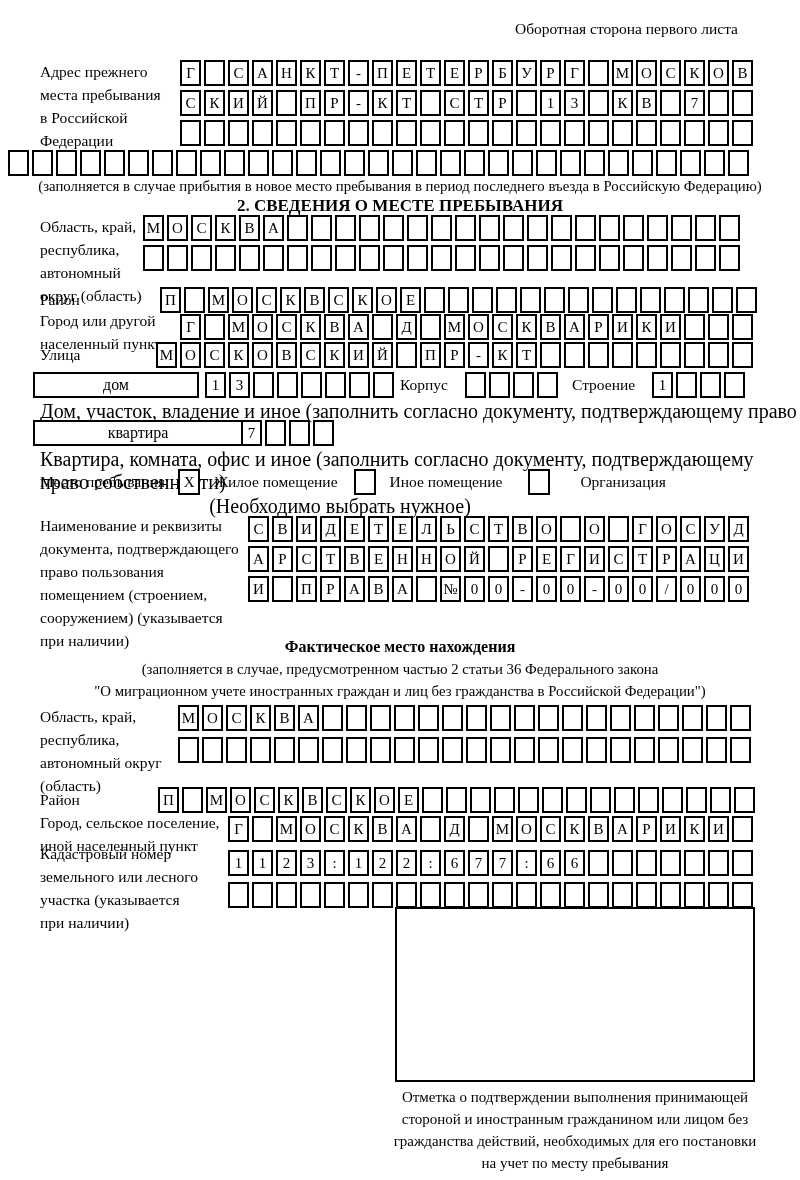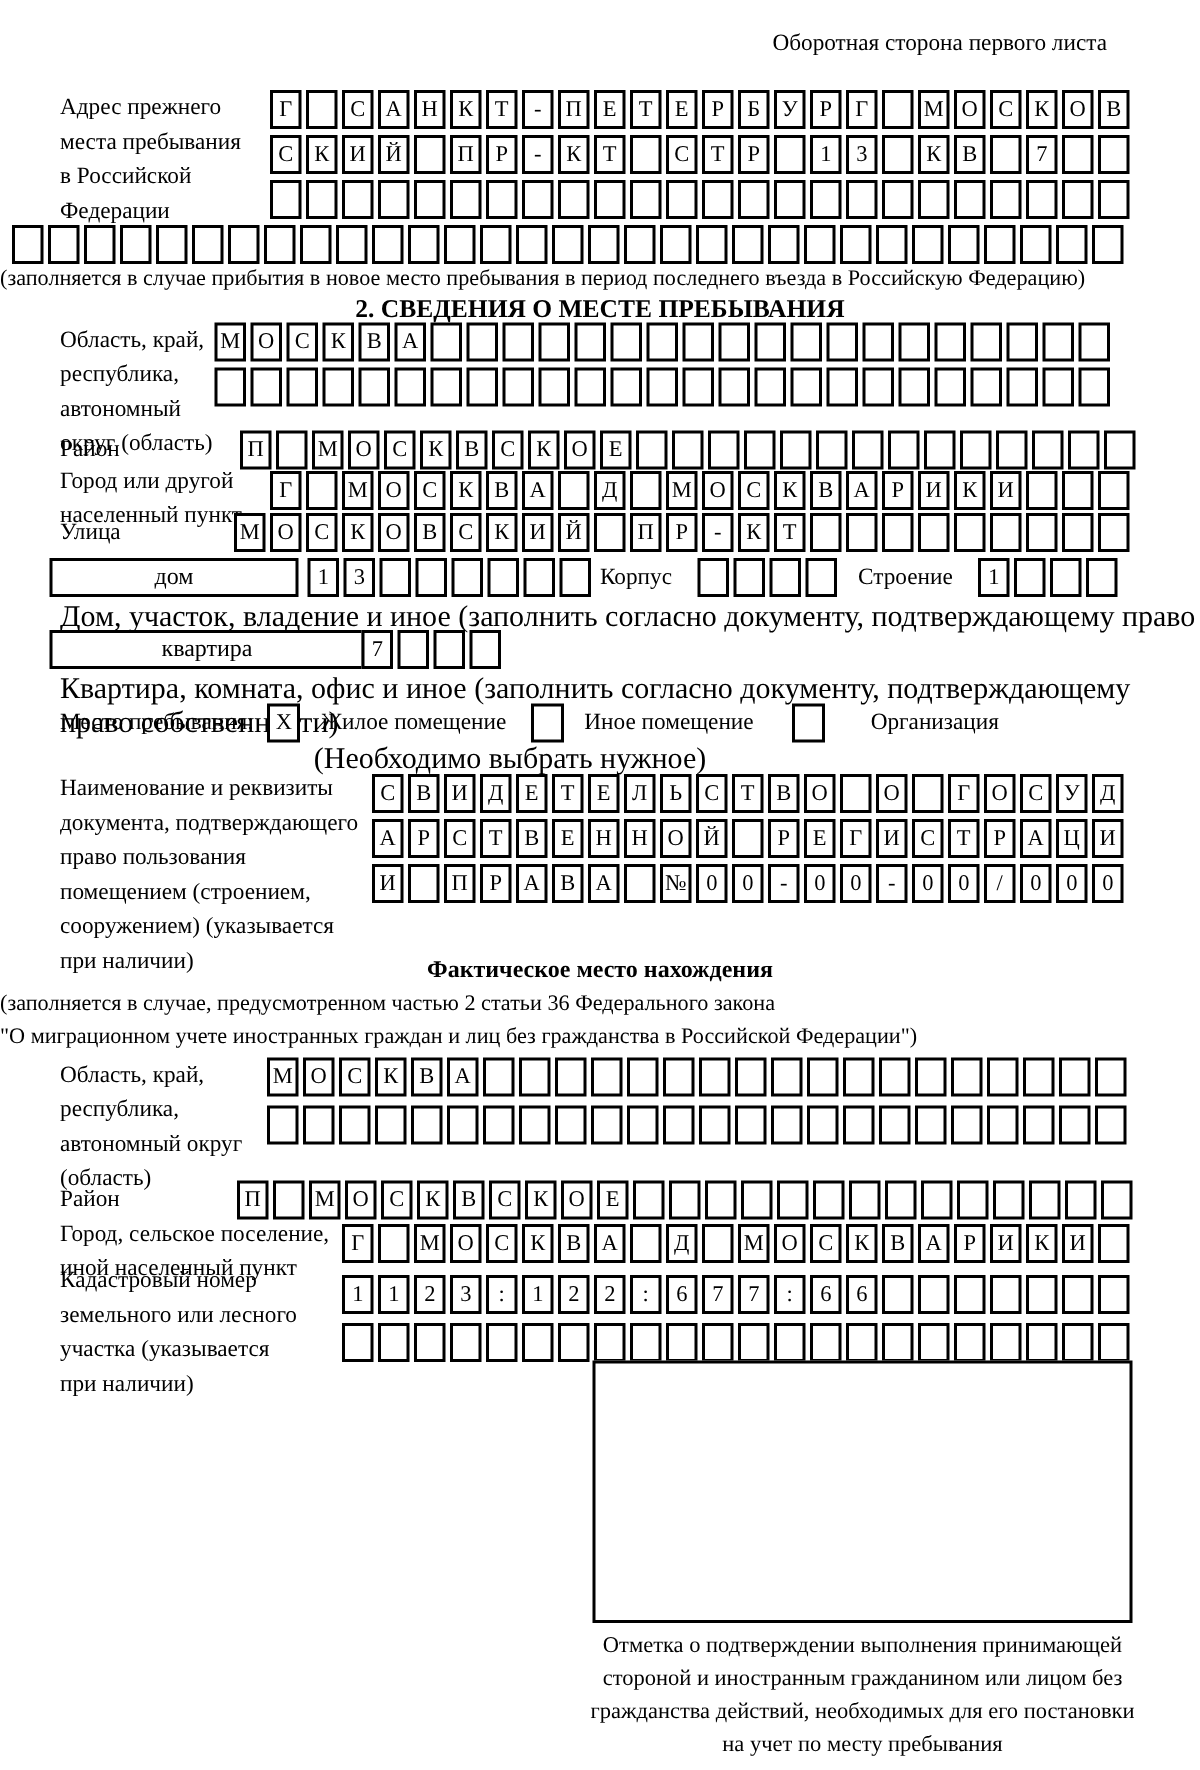--- a/index.html
+++ b/index.html
@@ -22,21 +22,21 @@
     width:21px;height:26px;
     border:2px solid #000;
     display:flex;align-items:center;justify-content:center;
     font-size:15px;line-height:1;
     flex:0 0 auto;
     background:#fff;
   }
   .titlebar{width:800px;text-align:center;font-weight:bold;font-size:17px;}
   .subtitle{width:800px;text-align:center;font-weight:bold;font-size:16px;}
   .note{font-size:20px;}
-  .note-center{width:800px;font-size:14.8px;}
+  .note-center{width:800px;text-align:center;font-size:14.8px;}
   .namedbox{
     box-sizing:border-box;
     border:2px solid #000;
     display:flex;align-items:center;justify-content:center;
     font-size:16px;height:26px;background:#fff;
   }
   .inline-label{font-size:15.5px;line-height:26px;}
   .stayrow{display:flex;align-items:center;}
   .checkbox{
     box-sizing:border-box;

